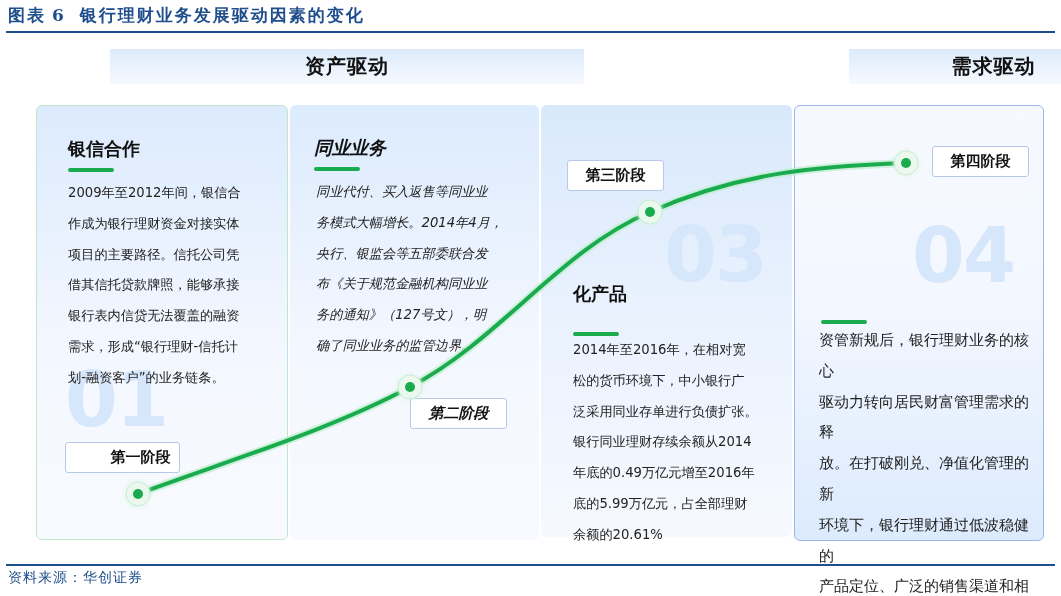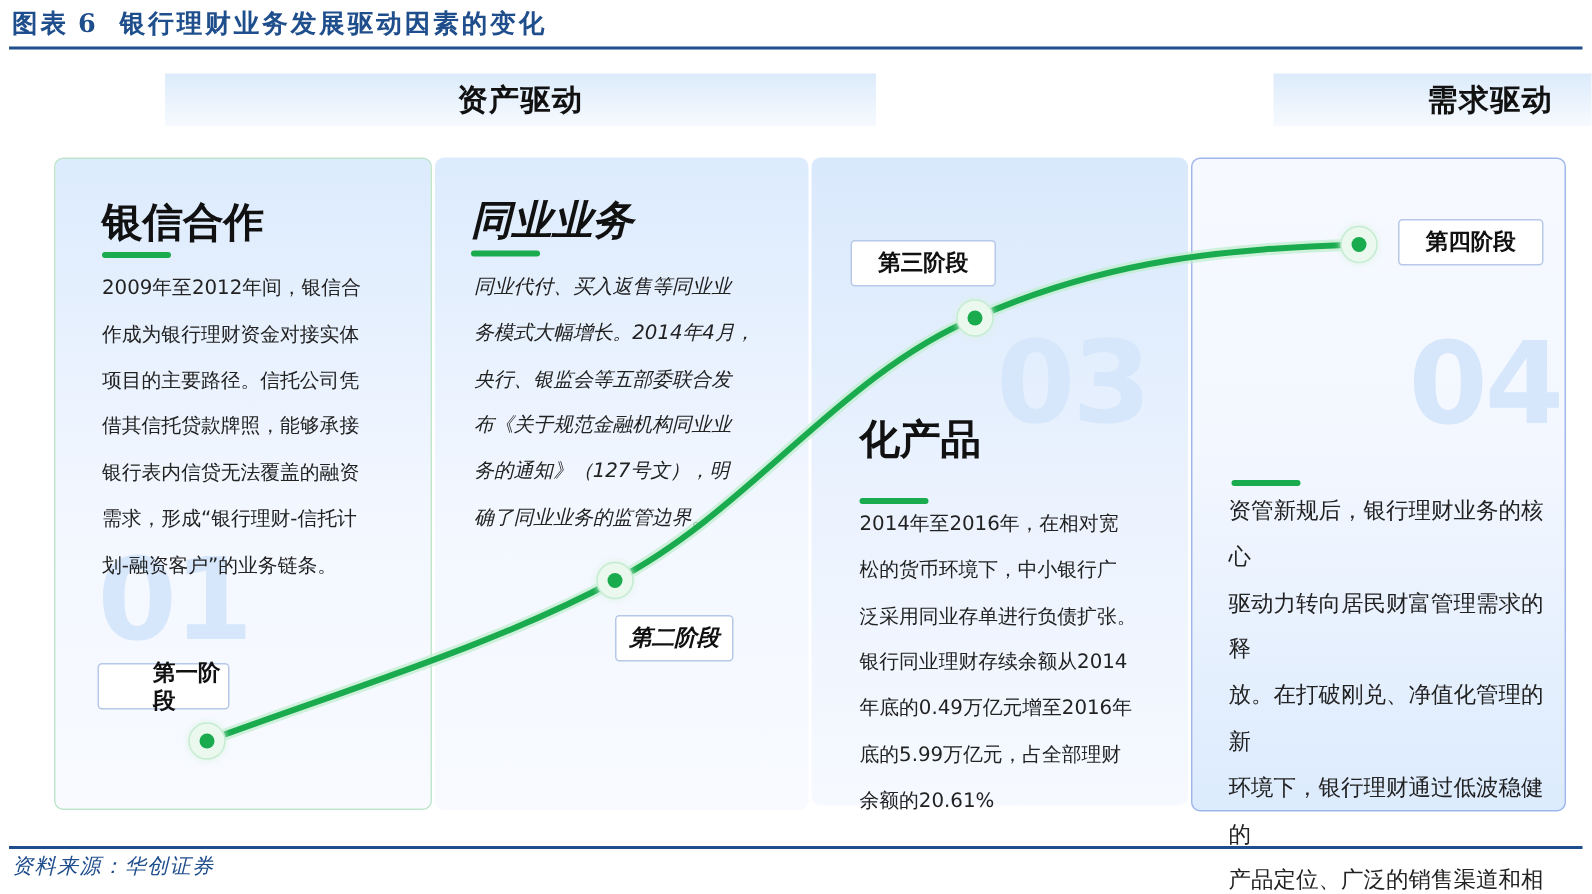--- a/index.html
+++ b/index.html
@@ -9,21 +9,21 @@
   .fig-title {
     position: absolute; left: 8px; top: 4px; height: 24px;
     font-family: "DejaVu Serif", "Liberation Serif", serif;
     font-size: 17px; font-weight: bold; color: #1f4e8c; letter-spacing: 2px;
     white-space: nowrap;
   }
   .fig-title .num { margin: 0 14px 0 6px; }
   .rule-top { position: absolute; left: 6px; right: 6px; top: 31px; height: 2px; background: #1f4e8c; }
   .rule-bottom { position: absolute; left: 6px; right: 6px; top: 564px; height: 2px; background: #1f4e8c; }
   .source {
-    position: absolute; left: 8px; top: 569px; font-size: 14px; font-style: italic;
+    position: absolute; left: 8px; top: 569px; font-size: 14px; 
     color: #1f4e8c; font-family: "DejaVu Serif", "Liberation Serif", serif; letter-spacing: 1px;
   }
 
   .band {
     position: absolute; top: 49px; height: 35px;
     background: linear-gradient(to bottom, #dcebfb, #f6faff);
     display: flex; align-items: center; justify-content: center;
     font-size: 20px; font-weight: bold; color: #111; letter-spacing: 1px;
   }
   .band-asset { left: 110px; width: 474px; }
@@ -39,21 +39,21 @@
   .card-3 { left: 541px; width: 251px; height: 432px; background: linear-gradient(to bottom, #d9e9fc 0%, #eaf2fe 50%, #f6f9ff 100%); }
   .card-4 { left: 794px; width: 250px; height: 436px; border: 1px solid #9fb6ec;
             background: linear-gradient(to bottom, #f6f9ff 0%, #f3f7ff 45%, #dcebfd 100%); }
 
   .watermark {
     position: absolute; font-size: 76px; font-weight: bold; color: #d6e6fb;
     font-family: "DejaVu Sans", sans-serif; letter-spacing: -2px; line-height: 1;
   }
 
   .card-title {
-    position: absolute; font-size: 27px; font-weight: bold; color: #111; line-height: 25px;
+    position: absolute; font-size: 18px; font-weight: bold; color: #111; line-height: 25px;
   }
   .underline { position: absolute; width: 46px; height: 4px; border-radius: 2px; background: #1aab4f; }
   .card-body {
     position: absolute; font-size: 13.2px; line-height: 30.8px; color: #222; white-space: pre-line;
   }
 
   .stage-badge {
     position: absolute; height: 31px; background: #ffffff; border: 1px solid #b7c8e8; border-radius: 3px;
     font-size: 15px; font-weight: bold; color: #111;
     display: flex; align-items: center; justify-content: center;
@@ -76,53 +76,53 @@
   <div class="watermark" style="left:28px; top:256px;">01</div>
   <div class="card-title" style="left:31px; top:30px;">银信合作</div>
   <div class="underline" style="left:31px; top:62px;"></div>
   <div class="card-body" style="left:31px; top:72px; width:215px;">2009年至2012年间，银信合
 作成为银行理财资金对接实体
 项目的主要路径。信托公司凭
 借其信托贷款牌照，能够承接
 银行表内信贷无法覆盖的融资
 需求，形成“银行理财-信托计
 划-融资客户”的业务链条。</div>
-  <div class="stage-badge" style="left:28px; top:336px; width:88px;padding-left:36px;">第一阶段</div>
+  <div class="stage-badge" style="left:28px; top:336px; width:115px;padding-left:36px;">第一阶段</div>
 </div>
 
 <div class="card card-2">
   <div class="card-title" style="left:24px; top:30px;">同业业务</div>
   <div class="underline" style="left:24px; top:62px;"></div>
   <div class="card-body" style="left:26px; top:72px; width:215px;">同业代付、买入返售等同业业
 务模式大幅增长。2014年4月，
 央行、银监会等五部委联合发
 布《关于规范金融机构同业业
 务的通知》（127号文），明
 确了同业业务的监管边界。</div>
-  <div class="stage-badge" style="left:120px; top:305px; width:79px;">第二阶段</div>
+  <div class="stage-badge" style="left:120px; top:293px; width:97px;">第二阶段</div>
 </div>
 
 <div class="card card-3">
   <div class="watermark" style="left:123px; top:112px;">03</div>
   <div class="stage-badge" style="left:26px; top:55px; width:97px;">第三阶段</div>
   <div class="card-title" style="left:32px; top:176px;">
     <div>化产品</div>
   </div>
   <div class="underline" style="left:32px; top:227px;"></div>
   <div class="card-body" style="left:32px; top:230px; width:215px;">2014年至2016年，在相对宽
 松的货币环境下，中小银行广
 泛采用同业存单进行负债扩张。
 银行同业理财存续余额从2014
 年底的0.49万亿元增至2016年
 底的5.99万亿元，占全部理财
 余额的20.61%</div>
 </div>
 
 <div class="card card-4">
-  <div class="watermark" style="left:117px; top:112px;margin-left:27px;">04</div>
+  <div class="watermark" style="left:117px; top:112px;">04</div>
   <div class="stage-badge" style="left:137px; top:40px; width:97px;">第四阶段</div>
   <div class="underline" style="left:26px; top:214px;"></div>
   <div class="card-body" style="left:24px; top:219px; width:222px; font-size:15px;">资管新规后，银行理财业务的核心
 驱动力转向居民财富管理需求的释
 放。在打破刚兑、净值化管理的新
 环境下，银行理财通过低波稳健的
 产品定位、广泛的销售渠道和相对
 存款的收益优势，承接了居民财富
 的保值增值需求。</div>
 </div>

